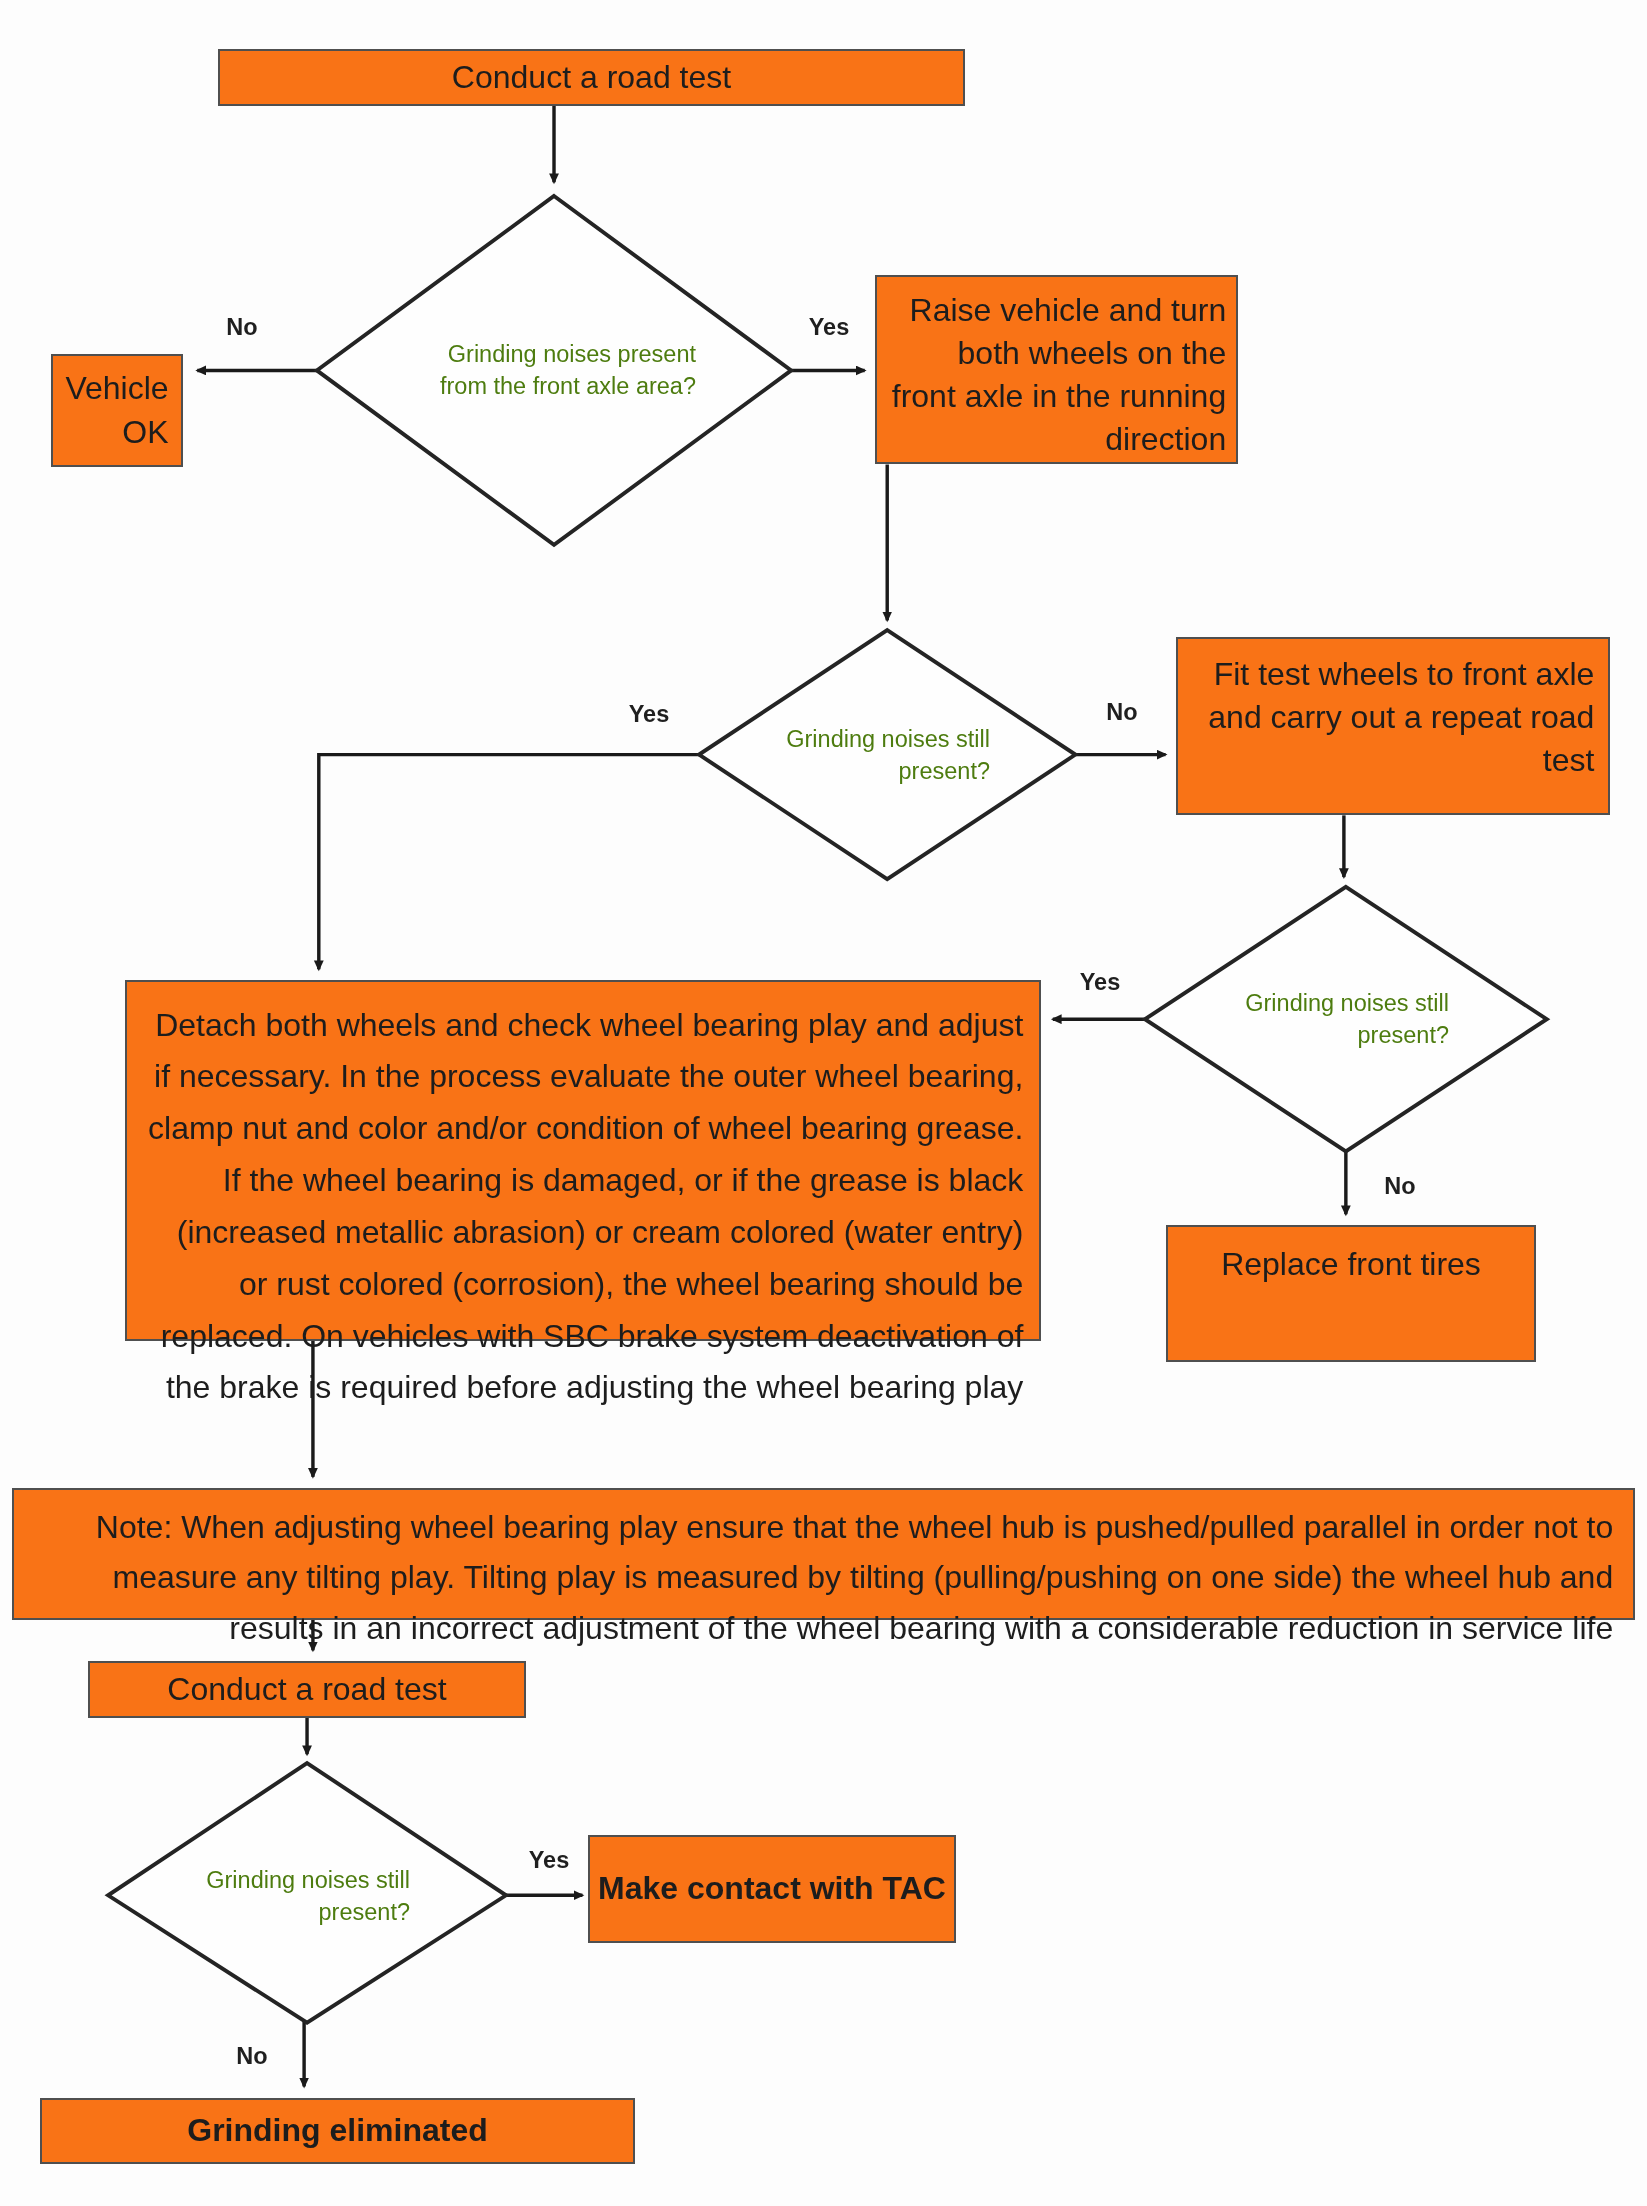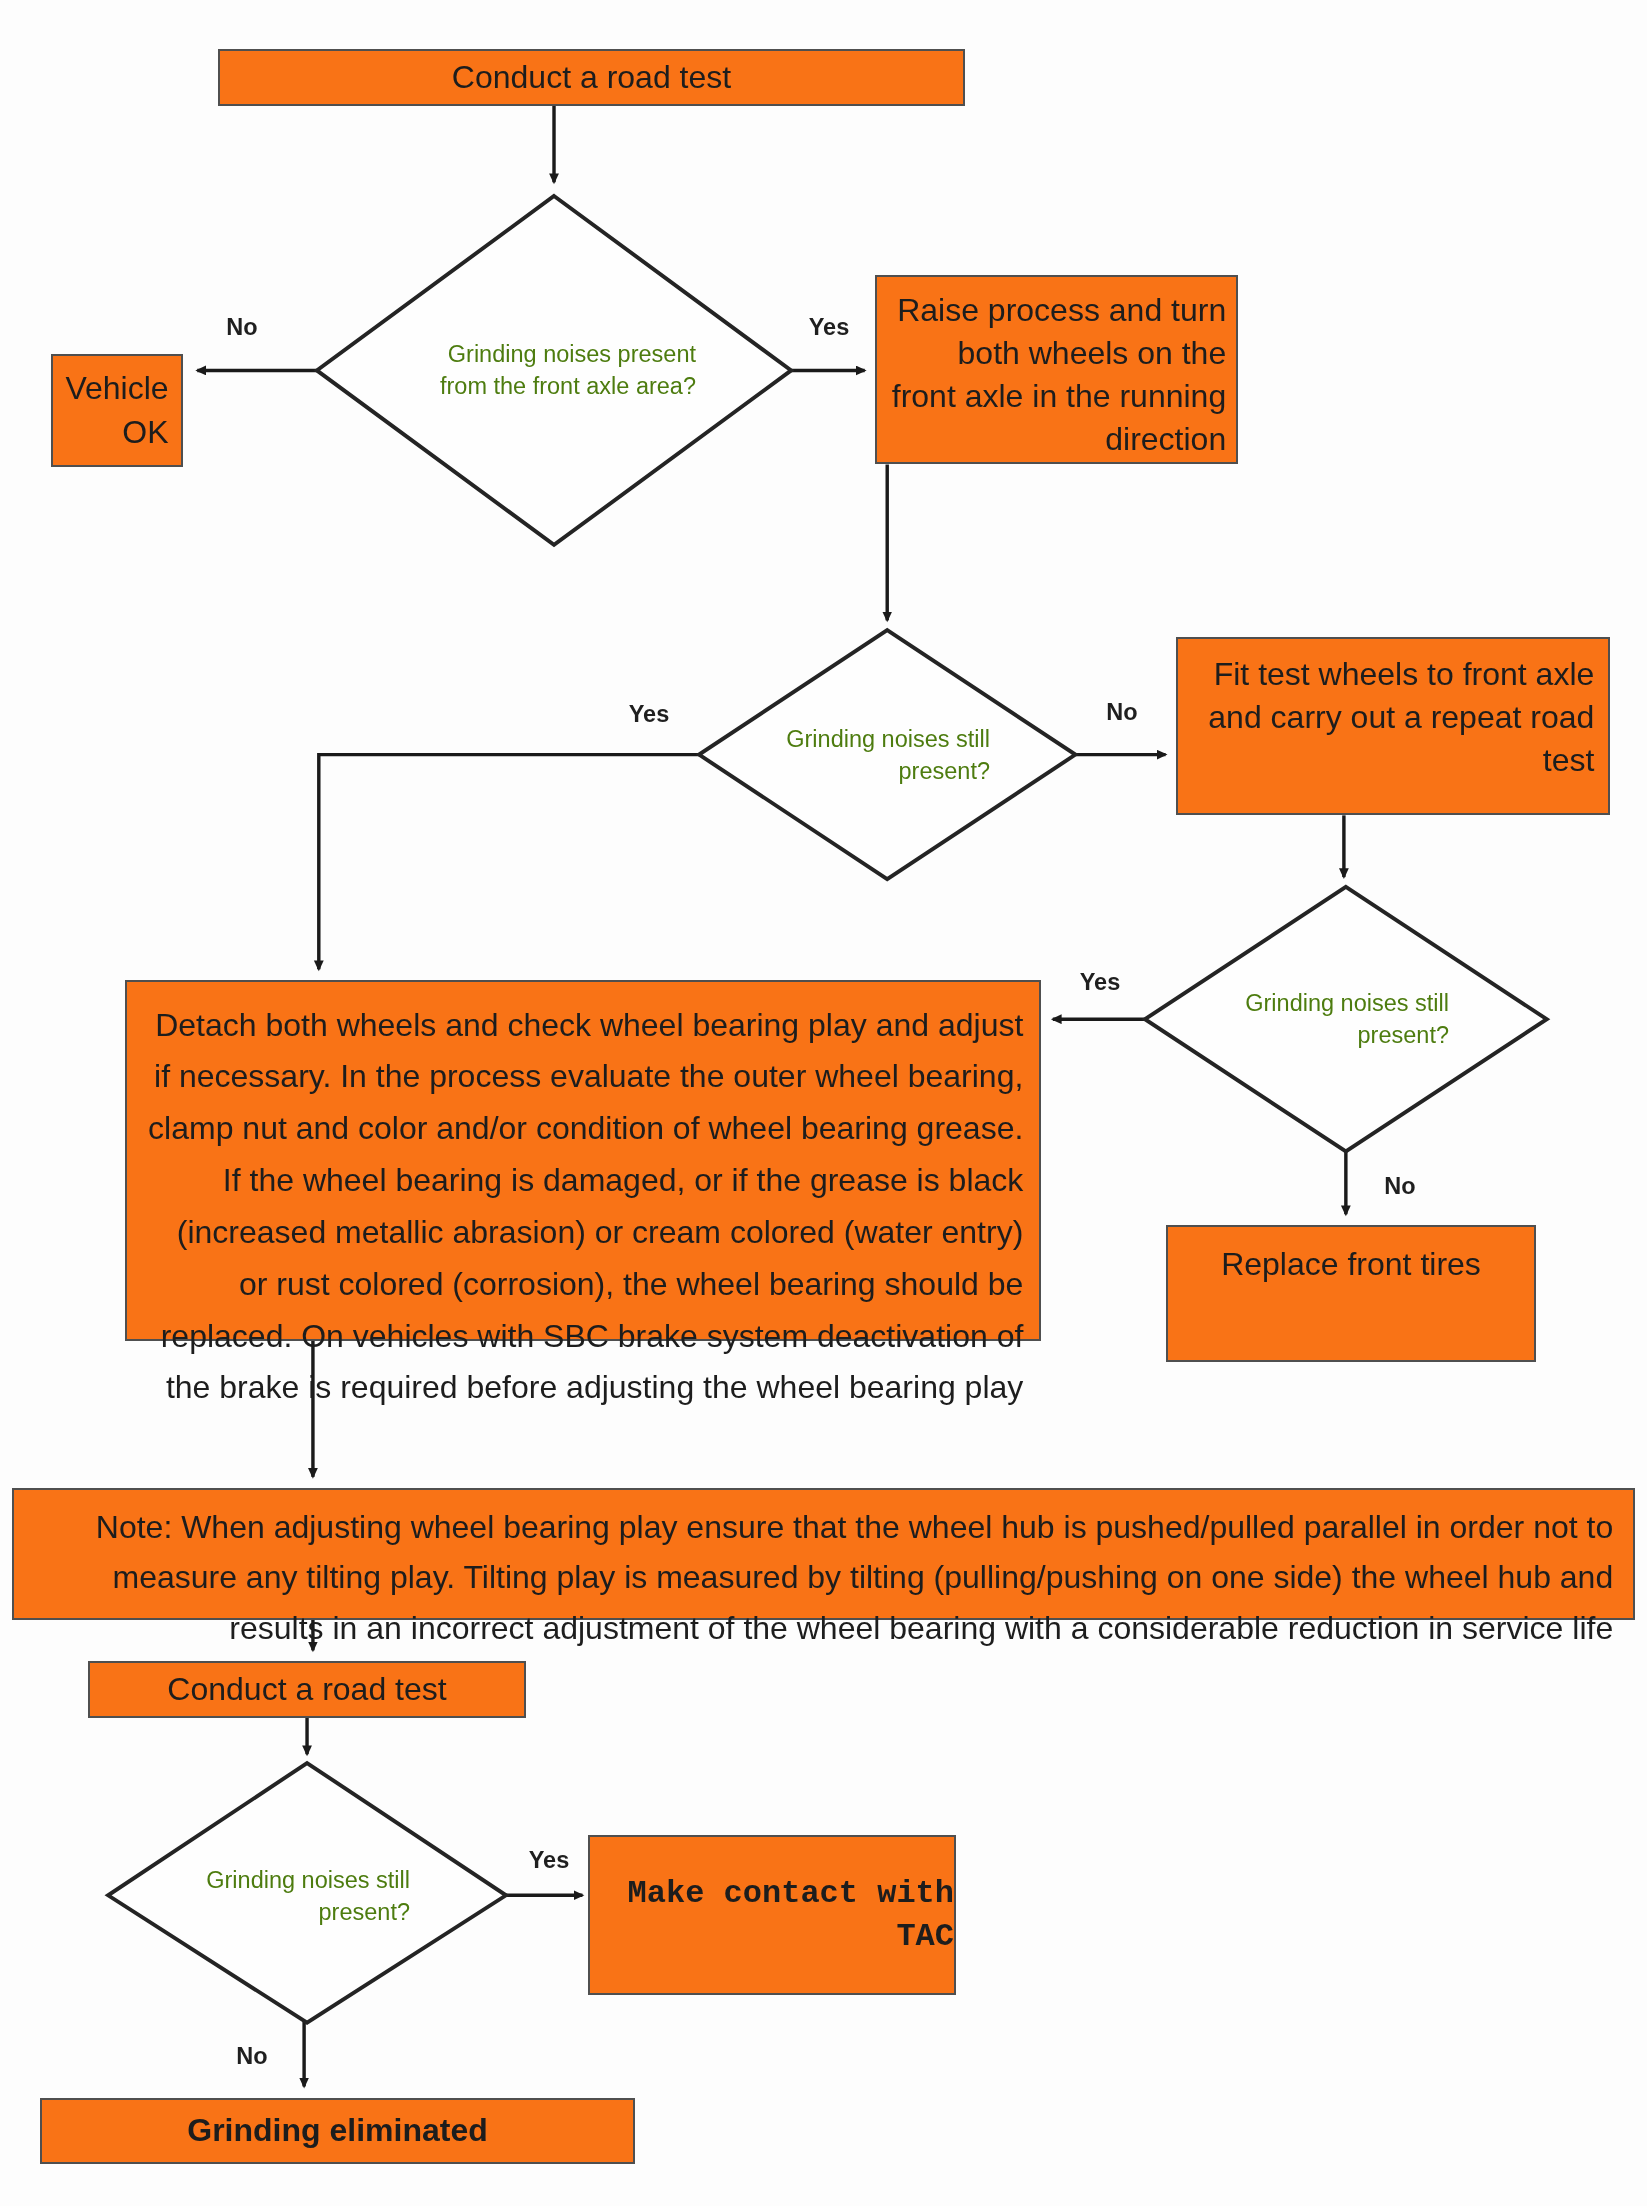--- a/index.html
+++ b/index.html
@@ -91,21 +91,21 @@
 
   <div class="node v-center" style="left:218px; top:49px; width:747px; height:57px; border-width:2px;">
     <span class="inner">Conduct a road test</span>
   </div>
 
   <div class="node v-center" style="left:51px; top:306px; width:132px; height:113px; padding:0 13.7px;margin-top:48px;">
     <span class="inner">Vehicle OK</span>
   </div>
 
   <div class="node v-top" style="left:875px; top:275px; width:363px; height:189px; padding:11.8px 9.8px;">
-    <span class="inner">Raise process and turn both wheels on the front axle in the running direction</span>
+    <span class="inner">Raise vehicle and turn both wheels on the front axle in the running direction</span>
   </div>
 
   <div class="node v-top" style="left:1176px; top:637px; width:434px; height:178px; padding:13.7px 13.7px;">
     <span class="inner">Fit test wheels to front axle and carry out a repeat road test</span>
   </div>
 
   <div class="node v-top big-text" style="left:125px; top:980px; width:916px; height:361px; padding:17.6px 15.7px; border-width:2.9px;">
     <span class="inner">Detach both wheels and check wheel bearing play and adjust if necessary. In the process evaluate the outer wheel bearing, clamp nut and color and/or condition of wheel bearing grease. If the wheel bearing is damaged, or if the grease is black (increased metallic abrasion) or cream colored (water entry) or rust colored (corrosion), the wheel bearing should be replaced. On vehicles with SBC brake system deactivation of the brake is required before adjusting the wheel bearing play</span>
   </div>
 
@@ -114,21 +114,21 @@
   </div>
 
   <div class="node v-top note-text" style="left:11.8px; top:1488px; width:1623px; height:132px; padding:11.8px 19.6px; border-width:2px;">
     <span class="inner">Note: When adjusting wheel bearing play ensure that the wheel hub is pushed/pulled parallel in order not to measure any tilting play. Tilting play is measured by tilting (pulling/pushing on one side) the wheel hub and results in an incorrect adjustment of the wheel bearing with a considerable reduction in service life</span>
   </div>
 
   <div class="node v-center" style="left:88px; top:1661px; width:438px; height:57px; border-width:2px;">
     <span class="inner">Conduct a road test</span>
   </div>
 
-  <div class="node v-center bold" style="left:588px; top:1835px; width:368px; height:160px;font-family:Liberation Mono, monospace;">
+  <div class="node v-center bold" style="left:588px; top:1835px; width:368px; height:108px;">
     <span class="inner">Make contact with TAC</span>
   </div>
 
   <div class="node v-center bold" style="left:40px; top:2098px; width:595px; height:66px; border-width:2px;">
     <span class="inner">Grinding eliminated</span>
   </div>
 
   <div class="diamond-label" style="left:554px; top:370px; width:284px;">Grinding noises present from the front axle area?</div>
   <div class="diamond-label" style="left:887px; top:755px; width:206px;">Grinding noises still present?</div>
   <div class="diamond-label" style="left:1346px; top:1019px; width:206px;">Grinding noises still present?</div>

